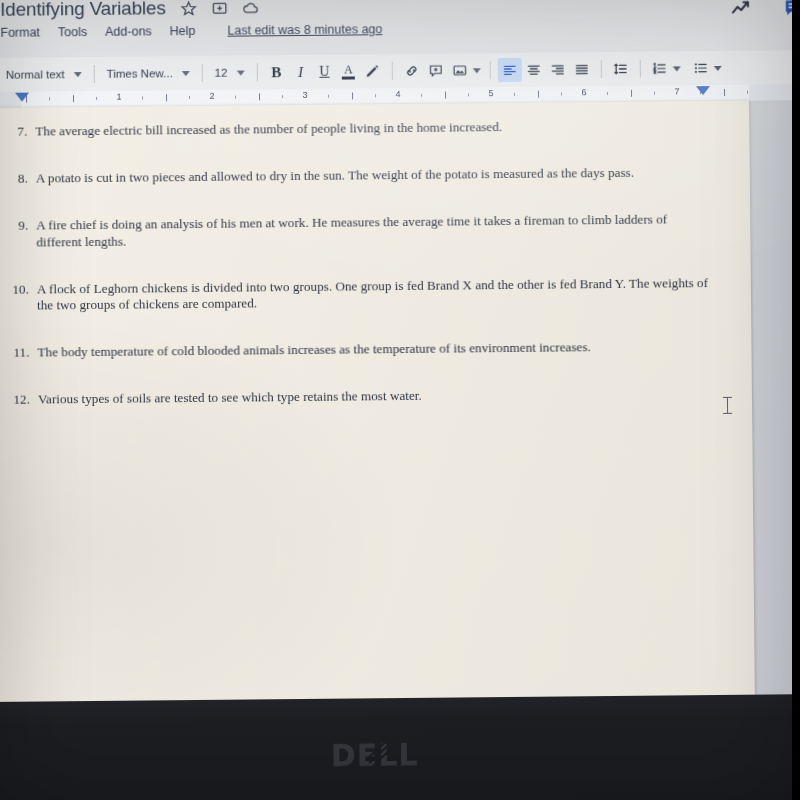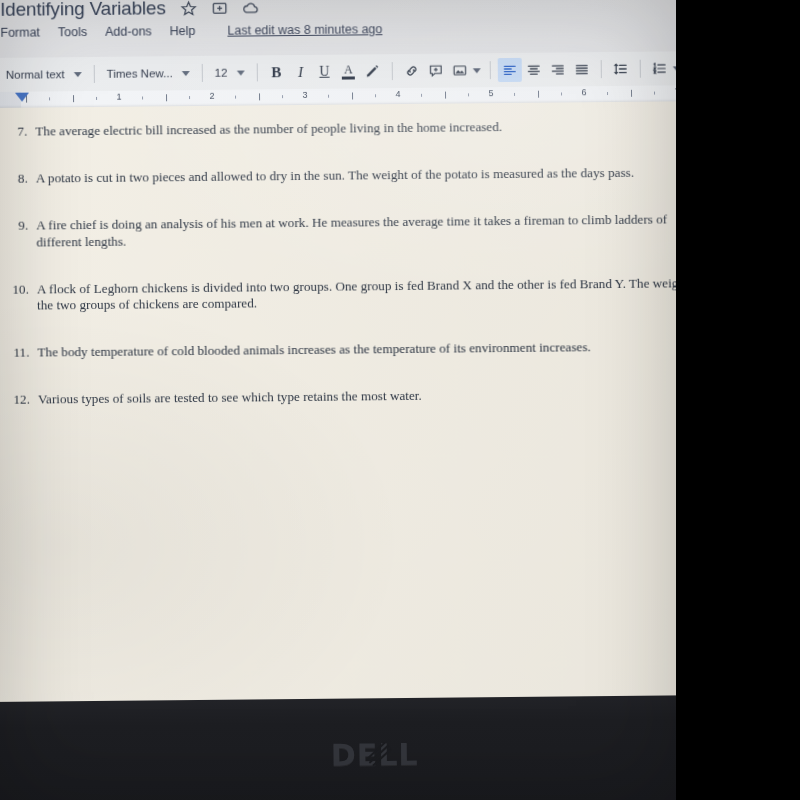--- a/index.html
+++ b/index.html
@@ -10,21 +10,21 @@
   }
   body {
     width: 800px;
     height: 800px;
     overflow: hidden;
     font-family: "Liberation Sans", sans-serif;
   }
 
   #photo {
     position: relative;
-    width: 676px;
+    width: 792px;
     height: 800px;
     overflow: hidden;
     background: #1b1c20;
     text-decoration: underline;
   }
 
   
   .bezel {
     position: absolute;
     left: -20px;

